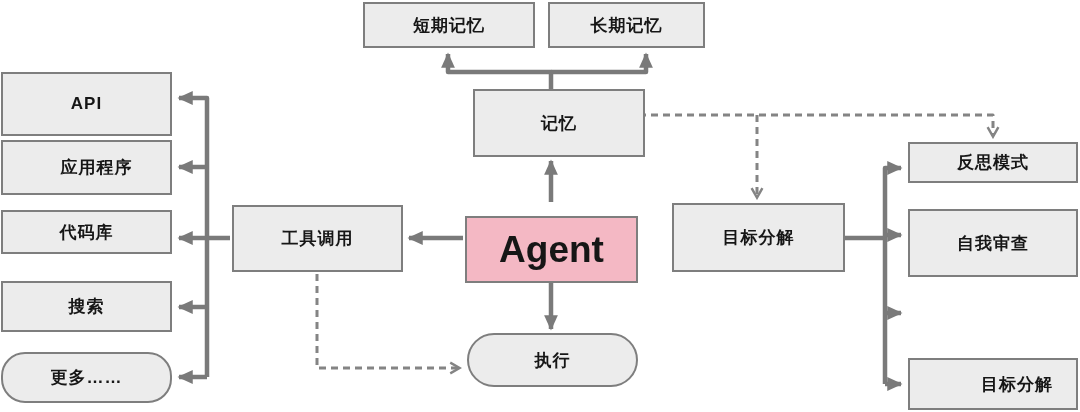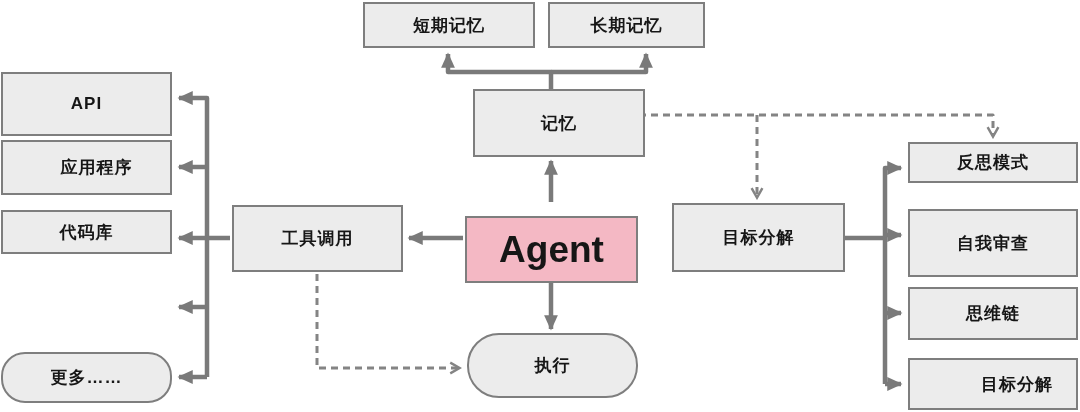--- a/index.html
+++ b/index.html
@@ -39,21 +39,21 @@
     font-size: 37px;
     letter-spacing: 0;
     margin-top: 12px;
   }
   
   .n-short   { left: 363px; top: 2px;   width: 172px; height: 46px; }
   .n-long    { left: 548px; top: 2px;   width: 157px; height: 46px; }
   .n-memory  { left: 465px; top: 89px;  width: 172px; height: 68px; margin-left: 8px; }
   .n-agent   { left: 465px; top: 204px; width: 173px; height: 67px; }
   .n-tools   { left: 232px; top: 205px; width: 171px; height: 67px; }
-  .n-exec    { left: 467px; top: 333px; width: 171px; height: 65px; border-radius: 32px; }
+  .n-exec    { left: 467px; top: 333px; width: 171px; height: 54px; border-radius: 32px; }
   .n-plan    { left: 672px; top: 203px; width: 173px; height: 69px; }
   .n-api     { left: 1px;   top: 72px;  width: 171px; height: 64px; }
   .n-apps    { left: 1px;   top: 140px; width: 171px; height: 55px; padding-left: 20px; }
   .n-repo    { left: 1px;   top: 210px; width: 171px; height: 44px; }
   .n-search  { left: 1px;   top: 281px; width: 171px; height: 51px; }
   .n-more    { left: 1px;   top: 352px; width: 171px; height: 51px; border-radius: 24px; }
   .n-reflect { left: 908px; top: 142px; width: 170px; height: 41px; }
   .n-review  { left: 908px; top: 209px; width: 170px; height: 68px; }
   .n-cot     { left: 908px; top: 287px; width: 170px; height: 53px; }
   .n-decomp  { left: 908px; top: 358px; width: 170px; height: 52px; padding-left: 48px; }
@@ -140,30 +140,30 @@
 
   <div class="node n-api">
     <span>API</span>
   </div>
   <div class="node n-apps">
     <span>应用程序</span>
   </div>
   <div class="node n-repo">
     <span>代码库</span>
   </div>
+  <div class="node n-search">
+    <span>搜索</span>
+  </div>
   <div class="node n-more">
     <span>更多……</span>
   </div>
 
   <div class="node n-reflect">
     <span>反思模式</span>
   </div>
   <div class="node n-review">
     <span>自我审查</span>
   </div>
-  <div class="node n-cot">
-    <span>思维链</span>
-  </div>
   <div class="node n-decomp">
     <span>目标分解</span>
   </div>
 
 </div>
 
 </body></html>

